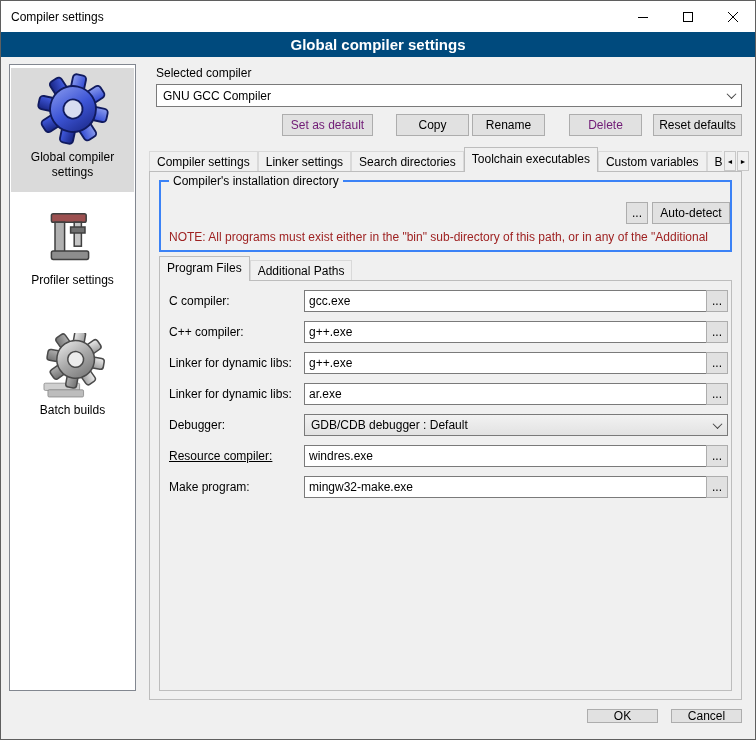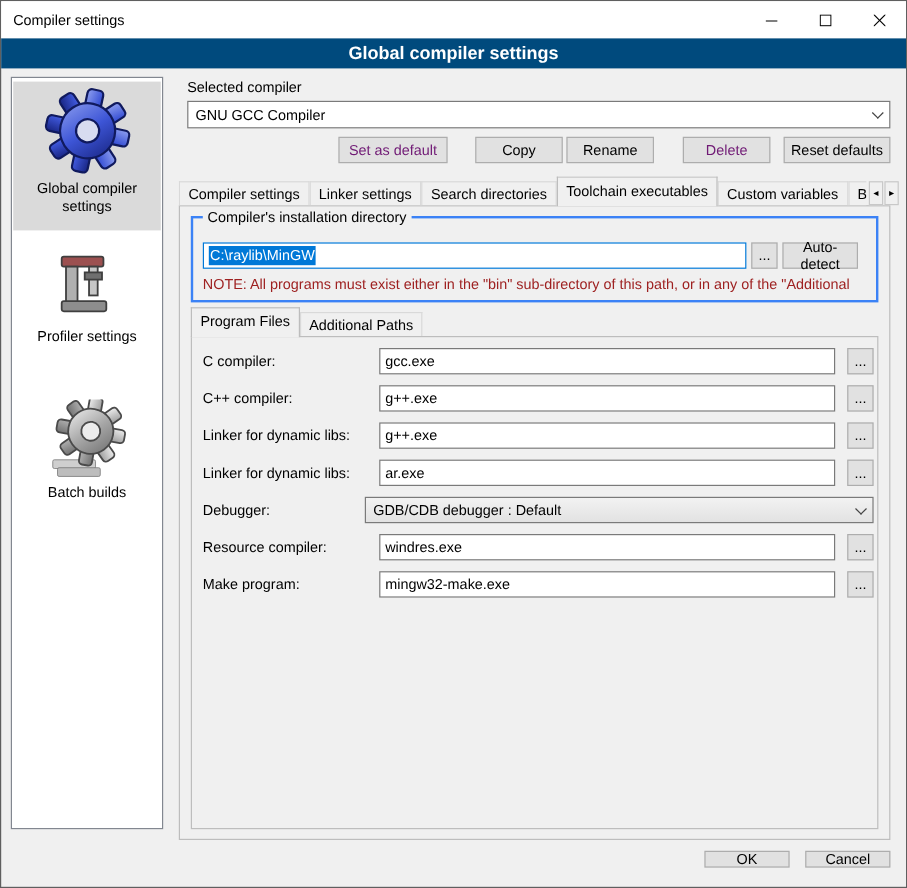--- a/index.html
+++ b/index.html
@@ -74,21 +74,21 @@
     white-space:nowrap; color:var(--note-color,#9e2121); }
 
   
   .subtabbar { position:absolute; left:158px; top:255px; height:25px; display:flex;
     align-items:flex-end; z-index:3; }
   .innerpanel { position:absolute; left:158px; top:279px; width:573px; height:411px;
     border:1px solid #bdbdbd; background:#f0f0f0; }
 
   
   .frow-label { position:absolute; left:168px; height:22px; display:flex; align-items:center; }
-  .frow-input { left:303px; width:380px;margin-left:12px; }
+  .frow-input { left:303px; width:414px; }
   .dots { width:22px; }
 
   .footer-btn { height:14px; width:71px; }
   svg { display:block; }
 </style>
 </head>
 <body>
 
 <div class="window">
 
@@ -209,25 +209,22 @@
       <span>◄</span>
     </div>
   <div class="scrollbtn" style="left:736px;">
       <span>►</span>
     </div>
 
   <div class="panel"></div>
 
   <div class="groupbox">
     <span class="legend">Compiler's installation directory</span>
-    <div class="tinput focused" style="left:8px; top:20px; width:453px;">
-      <span class="seltext">C:\raylib\MinGW</span>
-    </div>
     <button class="btn dots" style="left:465px; top:20px;">...</button>
-    <button class="btn" style="left:491px; top:20px; width:63px;">Auto-detect</button>
+    <button class="btn" style="left:491px; top:20px; width:78px;">Auto-detect</button>
     <div class="note">NOTE: All programs must exist either in the "bin" sub-directory of this path, or in any of the "Additional</div>
   </div>
 
   <div class="subtabbar">
     <div class="tab active">Program Files</div>
     <div class="tab">Additional Paths</div>
   </div>
   <div class="innerpanel"></div>
 
   <div class="frow-label" style="top:289px;">C compiler:</div>
@@ -255,21 +252,21 @@
   <button class="btn dots" style="left:705px; top:382px;">...</button>
 
   <div class="frow-label" style="top:413px;">Debugger:</div>
   <div class="combo gray" style="left:303px; top:413px; width:424px; height:22px;">
     <span>GDB/CDB debugger : Default</span>
     <span class="chevbox">
         <i class="chev"></i>
       </span>
   </div>
 
-  <div class="frow-label" style="top:444px;">Resource compiler:</div>
+  <div class="frow-label" style="top:444px;text-decoration:underline;">Resource compiler:</div>
   <div class="tinput frow-input" style="position:absolute; top:444px;">
     <span>windres.exe</span>
   </div>
   <button class="btn dots" style="left:705px; top:444px;">...</button>
 
   <div class="frow-label" style="top:475px;">Make program:</div>
   <div class="tinput frow-input" style="position:absolute; top:475px;">
     <span>mingw32-make.exe</span>
   </div>
   <button class="btn dots" style="left:705px; top:475px;">...</button>

